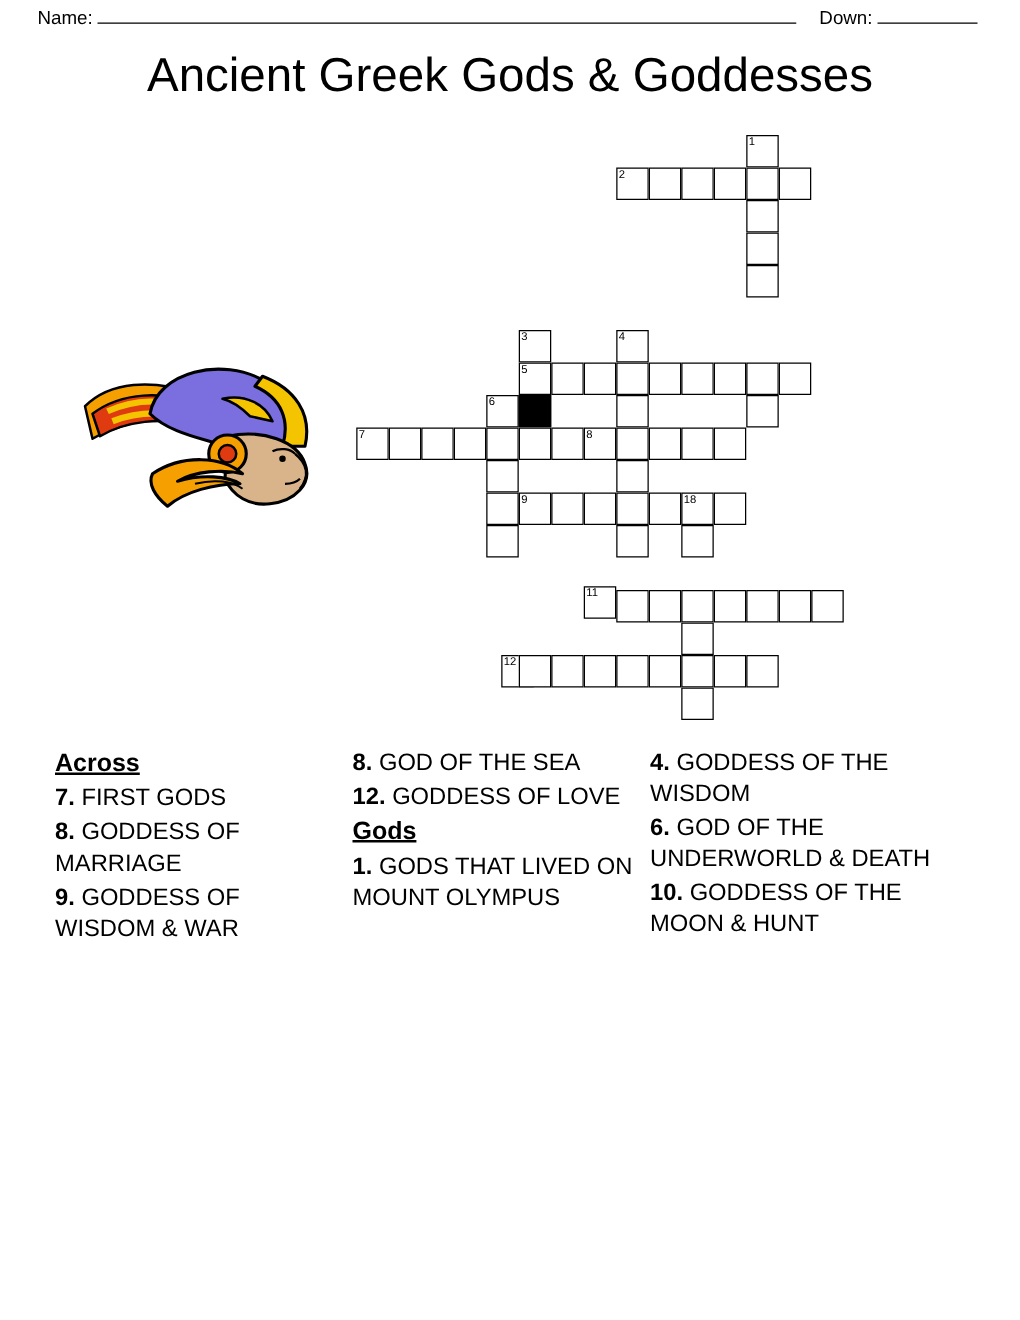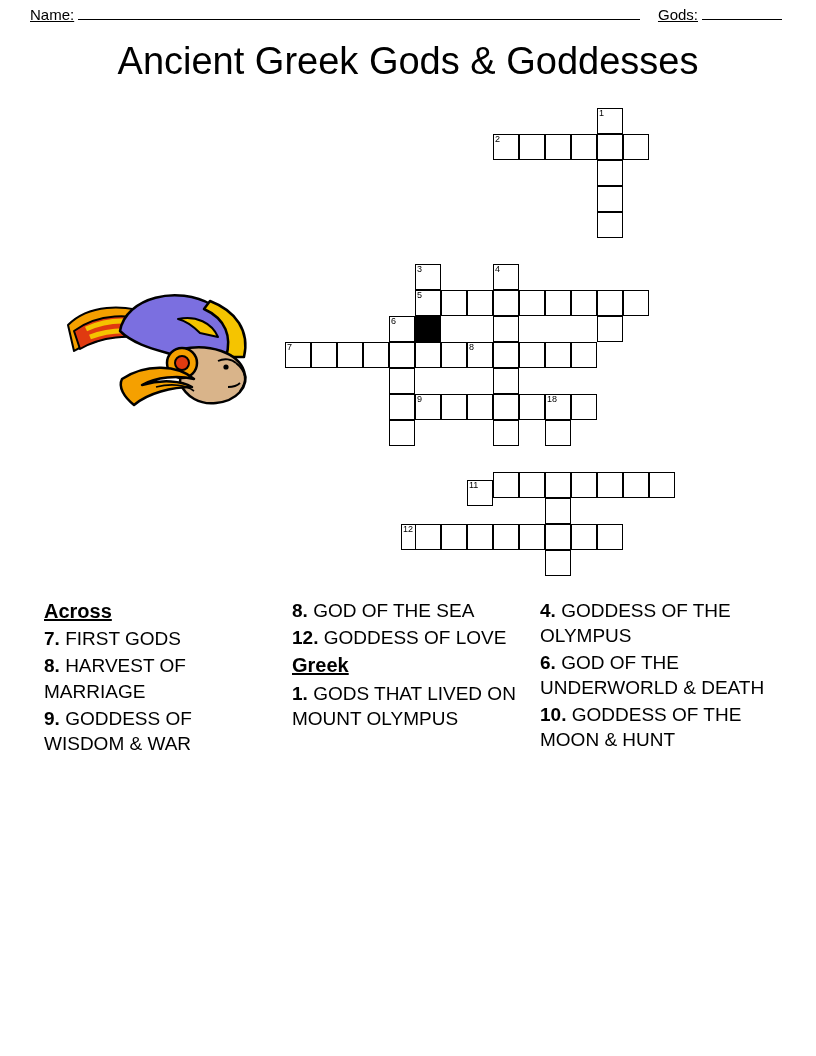--- a/index.html
+++ b/index.html
@@ -22,21 +22,20 @@
     top: 6px;
     left: 30px;
     right: 30px;
     display: flex;
     align-items: baseline;
     font-size: 15px;
   }
   .header-line .lbl {
     font-size: 15px;
     white-space: nowrap;
-    text-decoration: underline;
   }
   .header-line .rule {
     flex: 1 1 auto;
     border-bottom: 1px solid #000;
     margin: 0 4px 3px 4px;
     height: 0;
   }
   .header-line .rule.short {
     flex: 0 0 80px;
   }
@@ -94,21 +93,21 @@
   }
 
   
   .clues {
     position: absolute;
     top: 598px;
     left: 44px;
     width: 730px;
     height: 360px;
     display: flex;
-    gap: 16px;
+    gap: 6px;
     font-size: 19px;
     line-height: 1.32;
   }
   .clue-col {
     width: 232px;
   }
   .clue-head {
     font-weight: bold;
     text-decoration: underline;
     font-size: 20px;
@@ -120,21 +119,21 @@
   .clue .n {
     font-weight: bold;
   }
 </style>
 </head>
 <body>
 
 <div class="header-line">
   <span class="lbl">Name:</span>
   <span class="rule"></span>
-  <span class="lbl date-lbl">Gods:</span>
+  <span class="lbl date-lbl">Down:</span>
   <span class="rule short"></span>
 </div>
 
 <div class="title">Ancient Greek Gods &amp; Goddesses</div>
 
 <div class="illustration">
   <svg viewBox="0 0 210 145" width="210" height="145" xmlns="http://www.w3.org/2000/svg">
 
     <path d="M8 50 C 28 30, 62 28, 96 40 C 70 40, 40 48, 24 62 C 44 52, 70 50, 92 54 C 62 58, 30 66, 14 76 Z" fill="#f5a000" stroke="#000" stroke-width="2" stroke-linejoin="round"></path>
 
@@ -226,21 +225,21 @@
     <div class="cell" style="left: 208px; top: 286px;"></div>
     <div class="cell" style="left: 234px; top: 286px;"></div>
     <div class="cell" style="left: 260px; top: 286px;">
       <span class="num">18</span>
     </div>
     <div class="cell" style="left: 286px; top: 286px;"></div>
     <div class="cell" style="left: 104px; top: 286px;"></div>
     <div class="cell" style="left: 104px; top: 312px;"></div>
     <div class="cell" style="left: 208px; top: 312px;"></div>
     <div class="cell" style="left: 260px; top: 312px;"></div>
-    <div class="cell" style="left: 182px; top: 372px;">
+    <div class="cell" style="left: 182px; top: 361px;">
       <span class="num">11</span>
     </div>
     <div class="cell" style="left: 208px; top: 364px;"></div>
     <div class="cell" style="left: 234px; top: 364px;"></div>
     <div class="cell" style="left: 260px; top: 364px;"></div>
     <div class="cell" style="left: 286px; top: 364px;"></div>
     <div class="cell" style="left: 312px; top: 364px;"></div>
     <div class="cell" style="left: 338px; top: 364px;"></div>
     <div class="cell" style="left: 364px; top: 364px;"></div>
     <div class="cell" style="left: 260px; top: 390px;"></div>
@@ -261,48 +260,48 @@
 <div class="clues">
 
   <div class="clue-col">
     <div class="clue-head">Across</div>
     <div class="clue">
       <span class="n">7.</span>
       <span>FIRST GODS</span>
     </div>
     <div class="clue">
       <span class="n">8.</span>
-      <span>HARVEST OF MARRIAGE</span>
+      <span>GODDESS OF MARRIAGE</span>
     </div>
     <div class="clue">
       <span class="n">9.</span>
       <span>GODDESS OF WISDOM &amp; WAR</span>
     </div>
   </div>
 
   <div class="clue-col">
     <div class="clue">
       <span class="n">8.</span>
       <span>GOD OF THE SEA</span>
     </div>
     <div class="clue">
       <span class="n">12.</span>
       <span>GODDESS OF LOVE</span>
     </div>
-    <div class="clue-head">Greek</div>
+    <div class="clue-head">Gods</div>
     <div class="clue">
       <span class="n">1.</span>
       <span>GODS THAT LIVED ON MOUNT OLYMPUS</span>
     </div>
   </div>
 
   <div class="clue-col">
     <div class="clue">
       <span class="n">4.</span>
-      <span>GODDESS OF THE OLYMPUS</span>
+      <span>GODDESS OF THE WISDOM</span>
     </div>
     <div class="clue">
       <span class="n">6.</span>
       <span>GOD OF THE UNDERWORLD &amp; DEATH</span>
     </div>
     <div class="clue">
       <span class="n">10.</span>
       <span>GODDESS OF THE MOON &amp; HUNT</span>
     </div>
   </div>

